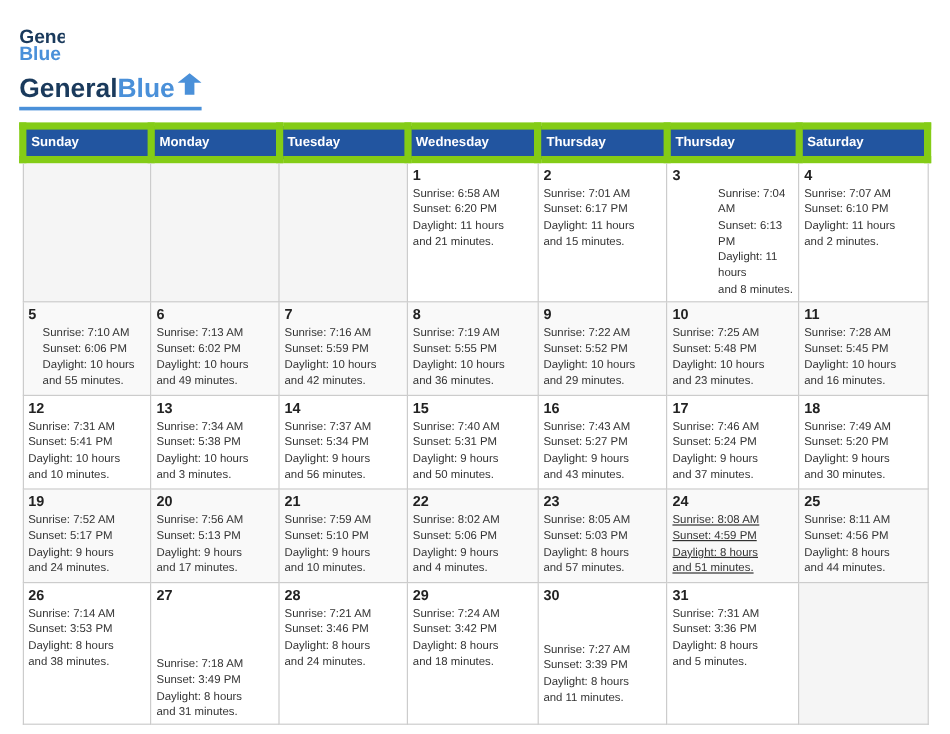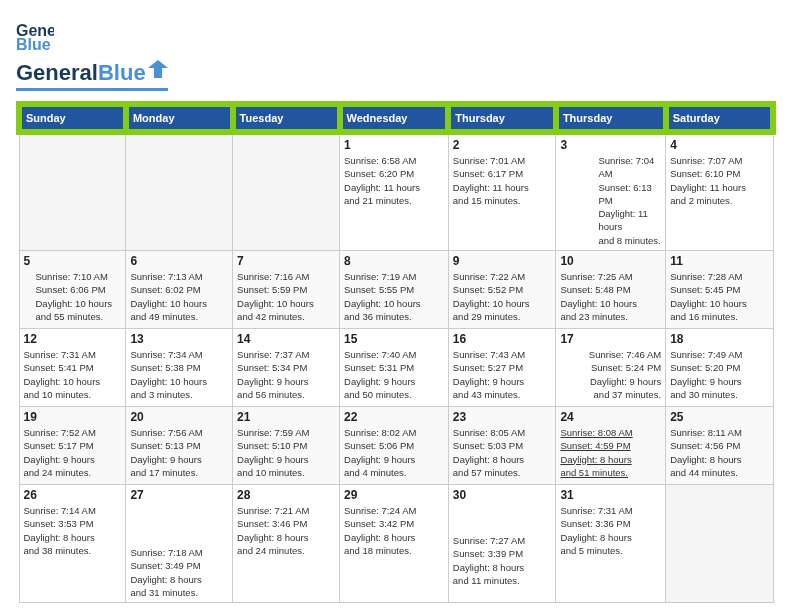--- a/index.html
+++ b/index.html
@@ -238,21 +238,21 @@
           </td>
           <td>
             <div class="day-number">16</div>
             <div class="day-info" style="white-space: pre-line;">Sunrise: 7:43 AM
 Sunset: 5:27 PM
 Daylight: 9 hours
 and 43 minutes.</div>
           </td>
           <td>
             <div class="day-number">17</div>
-            <div class="day-info" style="white-space: pre-line; text-align: right;">Sunrise: 7:46 AM
+            <div class="day-info" style="white-space: pre-line;">Sunrise: 7:46 AM
 Sunset: 5:24 PM
 Daylight: 9 hours
 and 37 minutes.</div>
           </td>
           <td>
             <div class="day-number">18</div>
             <div class="day-info" style="white-space: pre-line;">Sunrise: 7:49 AM
 Sunset: 5:20 PM
 Daylight: 9 hours
 and 30 minutes.</div>

